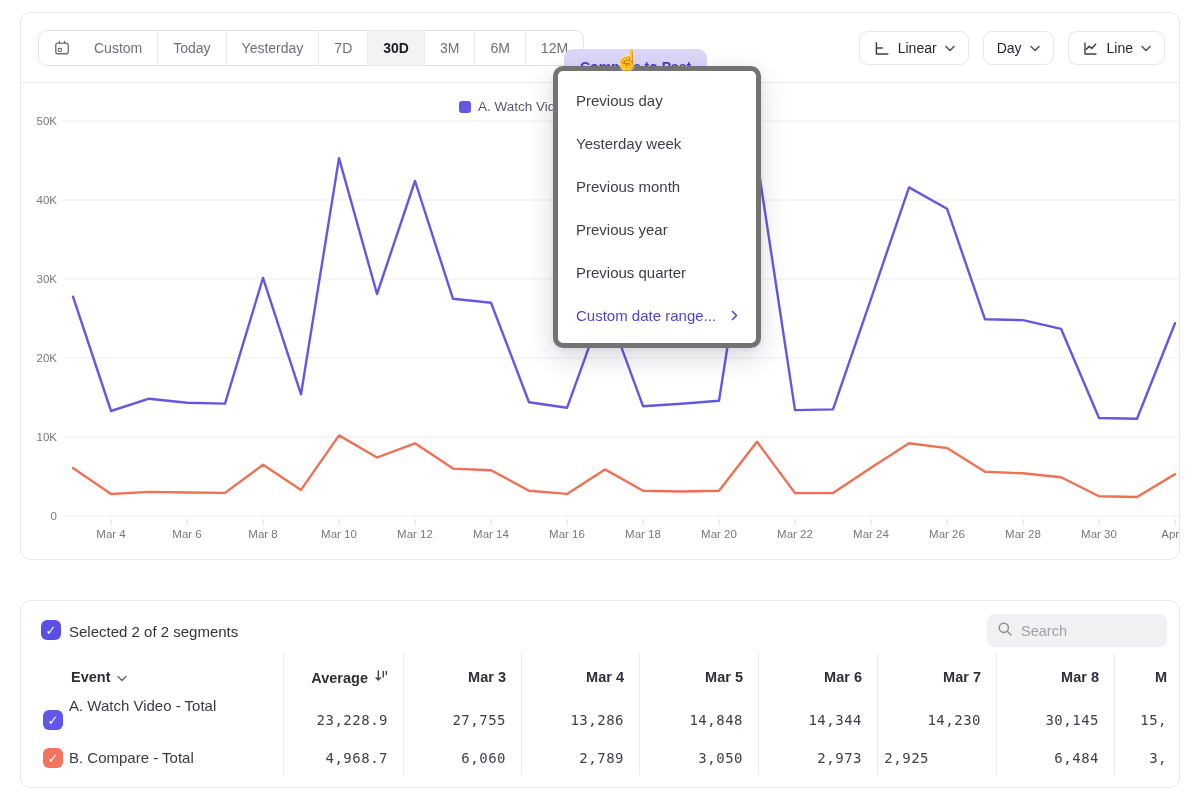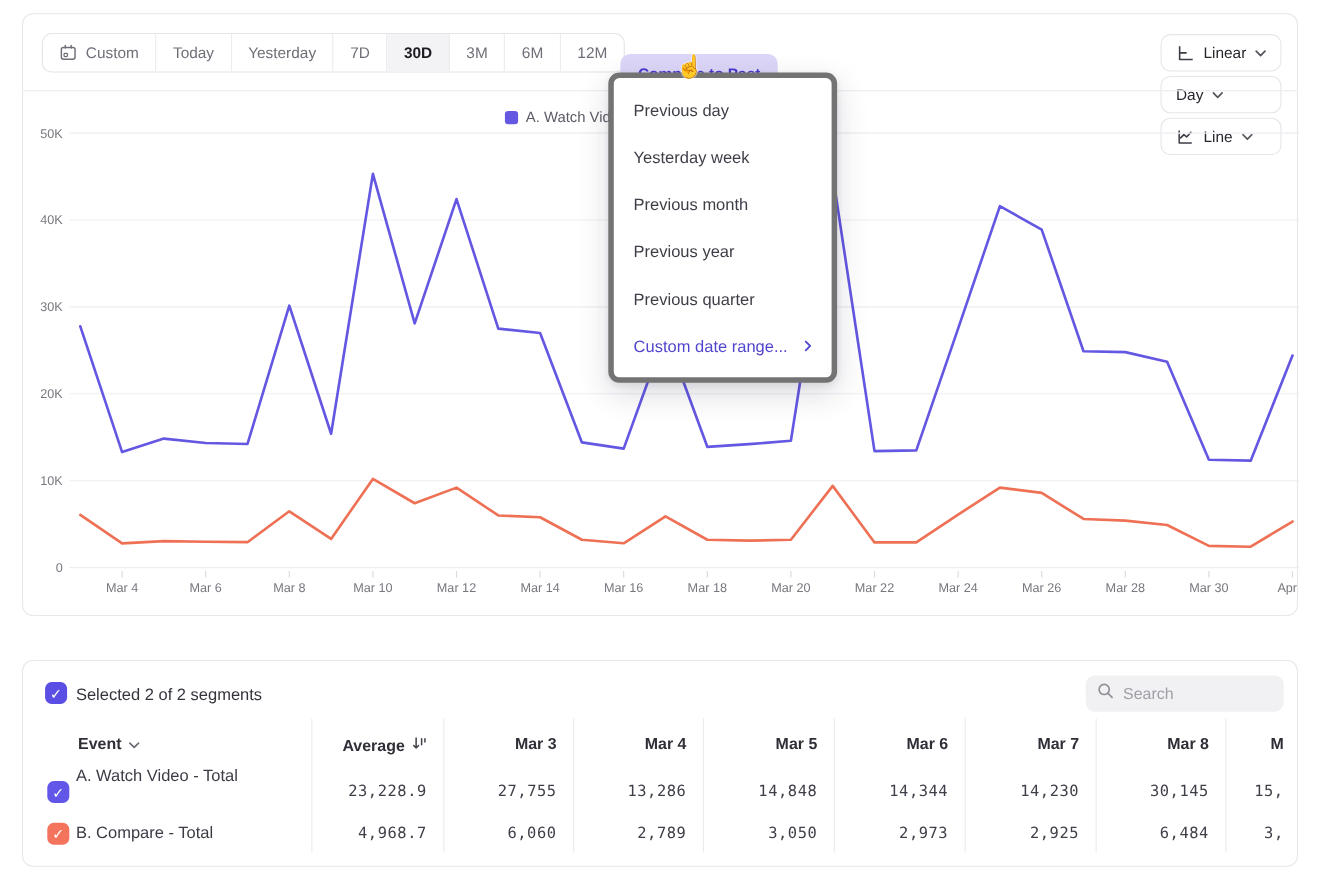--- a/index.html
+++ b/index.html
@@ -9,30 +9,30 @@
 
   .card { position:absolute; background:#fff; border:1px solid #e8e8ec; border-radius:10px; }
   #chart-card { left:20px; top:12px; width:1160px; height:548px; }
   #table-card { left:20px; top:600px; width:1160px; height:188px; overflow:hidden; }
 
   
   #toolbar { position:absolute; left:0; top:0; width:100%; height:69px; }
   #toolbar-divider { position:absolute; left:0; top:69px; width:100%; height:1px; background:#ececef; }
   #date-range-control { position:absolute; left:17px; top:17px; height:36px; display:flex; align-items:stretch;
       border:1px solid #e4e4e8; border-radius:9px; overflow:hidden; background:#fff; }
-  .seg-item { display:flex; align-items:center; gap:8px; padding:0 15px; font-size:14px; color:#6f6f79;
+  .seg-item { display:flex; align-items:center; gap:24px; padding:0 15px; font-size:14px; color:#6f6f79;
       border-right:1px solid #ececf0; cursor:pointer; white-space:nowrap; }
   .seg-item:last-child { border-right:none; }
   .seg-item.selected { background:#f3f3f5; color:#1b1b22; font-weight:bold; }
   .seg-item svg { display:block; }
 
   #compare-button { position:absolute; left:543px; top:17px; height:36px; padding:0 16px; display:flex; align-items:center;
       background:#dcd6f8; border-radius:9px; color:#4a3ad0; font-size:14px; font-weight:bold; cursor:pointer;margin-top:19px; }
 
-  #view-controls { position:absolute; right:14px; top:18px; display:flex; gap:4px;flex-direction:column; }
+  #view-controls { position:absolute; right:14px; top:18px; display:flex; gap:14px; }
   .view-btn { height:34px; display:flex; align-items:center; gap:8px; padding:0 13px; border:1px solid #e6e6ea;
       border-radius:9px; background:#fff; font-size:14px; font-weight:500; color:#26262e; cursor:pointer; }
   .view-btn svg { display:block; }
 
   
   .legend-item { position:absolute; top:86px; display:flex; align-items:center; gap:7px; font-size:13.5px; color:#5b5b66; }
   .legend-swatch { width:12px; height:12px; border-radius:3px; }
 
   
   #chart-svg { position:absolute; left:0; top:88px; }
@@ -282,19 +282,19 @@
         <div class="cell num" style="left:960px; top:111px">14,230</div>
         <div class="cell num" style="left:1078px; top:111px">30,145</div>
         <div class="cell num" style="left:1146px; top:111px">15,</div>
         <div class="row-checkbox" style="left:22px; top:147px; background:#f4735c">✓</div>
         <div class="cell row-label" style="left:48px; top:148px">B. Compare - Total</div>
         <div class="cell num" style="left:367px; top:149px">4,968.7</div>
         <div class="cell num" style="left:485px; top:149px">6,060</div>
         <div class="cell num" style="left:603px; top:149px">2,789</div>
         <div class="cell num" style="left:722px; top:149px">3,050</div>
         <div class="cell num" style="left:841px; top:149px">2,973</div>
-        <div class="cell num" style="left:960px; top:149px">2,925</div>
+        <div class="cell num" style="left:908px; top:149px">2,925</div>
         <div class="cell num" style="left:1078px; top:149px">6,484</div>
         <div class="cell num" style="left:1146px; top:149px">3,</div>
       </div>
   </div>
 
 </div>
 
 </body></html>

